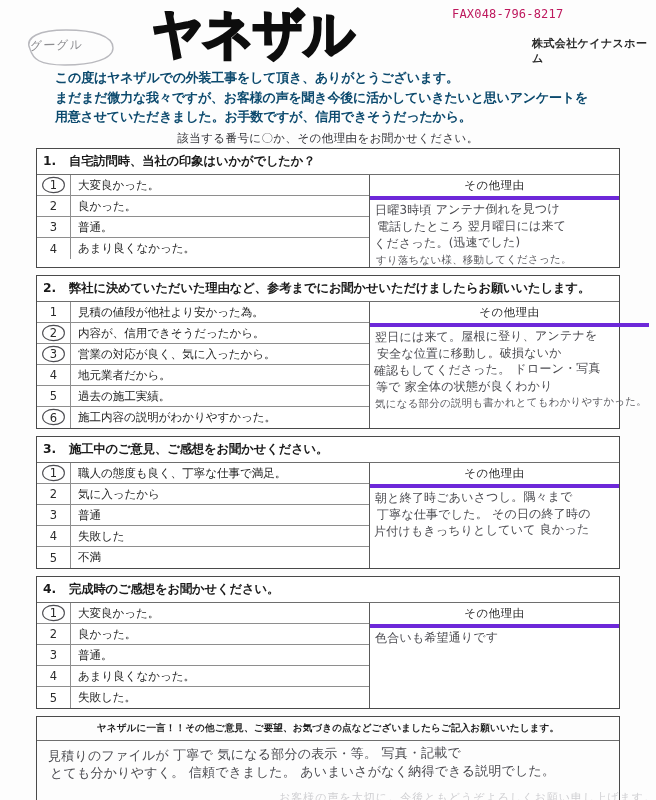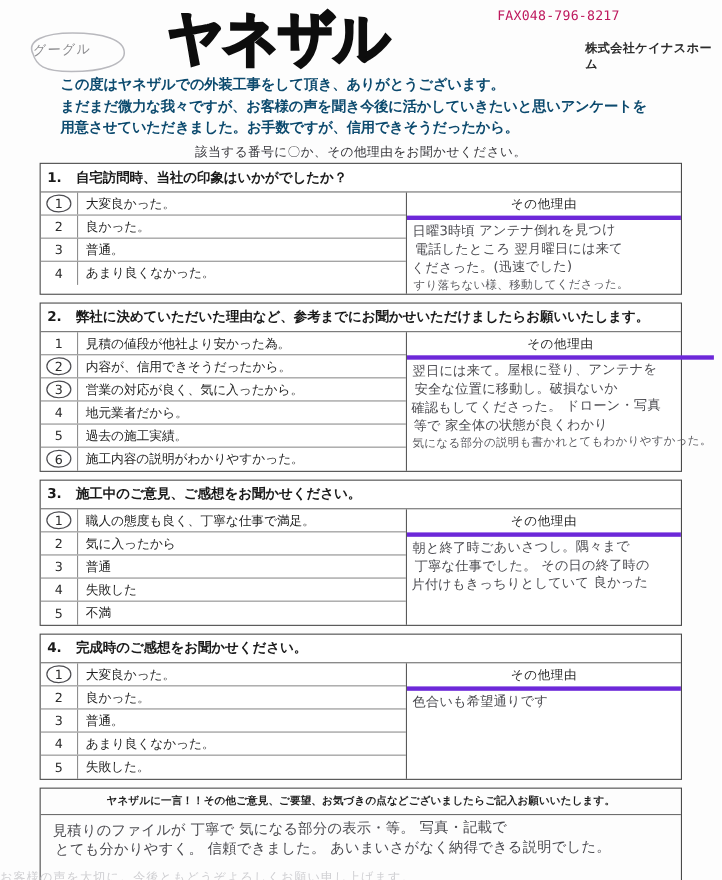--- a/index.html
+++ b/index.html
@@ -251,21 +251,21 @@
     line-height: 18px;
     color: #4b4b50;
     white-space: nowrap;
   }
 
   .cut-line {
     position: absolute;
     left: 0;
     top: 790px;
     width: 656px;
-    text-align: left;
+    text-align: right;
     font-size: 11px;
     color: #cfcfd2;
     overflow: hidden;
     height: 10px;
     letter-spacing: 1px;
   }
 </style>
 </head>
 <body>
 

